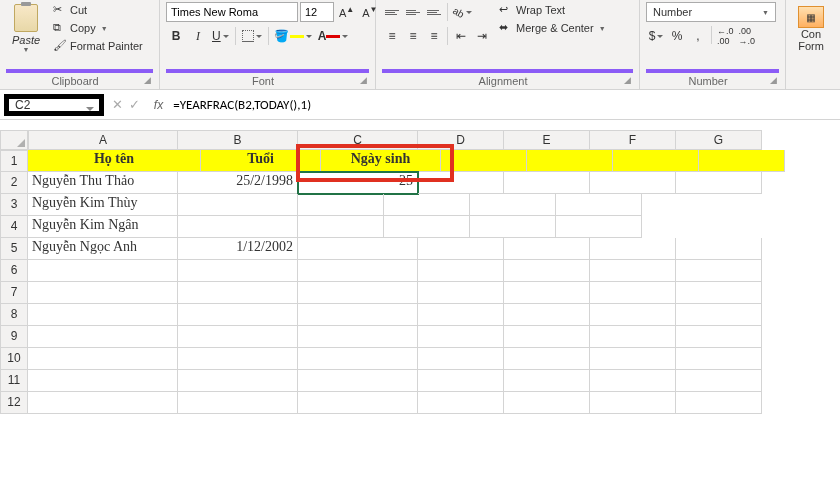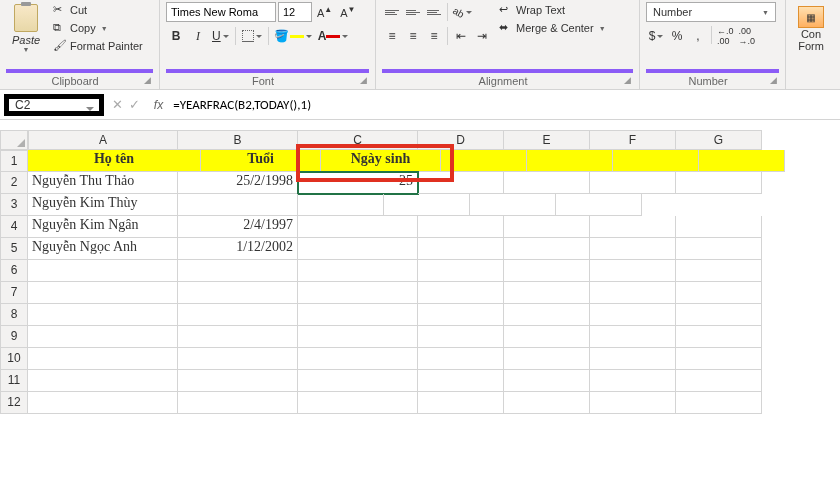--- a/index.html
+++ b/index.html
@@ -14,21 +14,21 @@
 .paste-btn { display: flex; flex-direction: column; align-items: center; width: 40px; padding: 2px; cursor: pointer; font-style: italic; }
 .paste-btn .ic { width: 24px; height: 28px; background: linear-gradient(#f8e8c8,#e8d8a8); border: 1px solid #c0a860; border-radius: 2px; position: relative; }
 .paste-btn .ic::before { content: ""; position: absolute; top: -3px; left: 6px; width: 10px; height: 4px; background: #999; border-radius: 1px; }
 .paste-btn .lbl { font-size: 11px; margin-top: 2px; }
 .paste-btn .ar { font-size: 7px; color: #666; }
 .clip-right { display: flex; flex-direction: column; gap: 2px; font-size: 11px; }
 .clip-right div { display: flex; align-items: center; gap: 3px; padding: 1px 3px; cursor: pointer; }
 .si { width: 14px; height: 14px; display: inline-block; }
 
 .font-top { display: flex; gap: 2px; align-items: center; margin-bottom: 4px; }
-.font-sel { border: 1px solid #ababab; background: #fff; font-size: 11px; padding: 1px 14px 1px 4px; width: 110px; height: 20px; appearance: none; position: relative; }
+.font-sel { border: 1px solid #ababab; background: #fff; font-size: 11px; padding: 1px 14px 1px 4px; width: 132px; height: 20px; appearance: none; position: relative; }
 .size-sel { border: 1px solid #ababab; background: #fff; font-size: 11px; padding: 1px 4px; width: 34px; height: 20px; }
 .aa { font-size: 11px; padding: 1px 3px; cursor: pointer; }
 .font-bot { display: flex; gap: 2px; align-items: center; }
 .rb { min-width: 20px; height: 20px; display: flex; align-items: center; justify-content: center; cursor: pointer; font-size: 12px; padding: 0 2px; }
 .rb.b { font-weight: bold; }
 .rb.i { font-style: italic; font-family: 'Times New Roman'; }
 .rb.u { text-decoration: underline; }
 .dd::after { content: ""; border-left: 3px solid transparent; border-right: 3px solid transparent; border-top: 3px solid #666; margin-left: 2px; }
 .sep { width: 1px; height: 18px; background: #d0d0d0; margin: 0 2px; }
 .color-bar { width: 14px; height: 3px; display: block; }
@@ -256,21 +256,20 @@
         <div class="cell" style="width:150px;">Nguyễn Kim Thùy</div>
         <div class="cell" style="width:120px;text-align:right;"></div>
         <div class="cell" style="width:86px;"></div>
         <div class="cell" style="width:86px;"></div>
         <div class="cell" style="width:86px;"></div>
         <div class="cell" style="width:86px;"></div>
       </div>
       <div class="row">
         <div class="rh ">4</div>
         <div class="cell" style="width:150px;">Nguyễn Kim Ngân</div>
-        <div class="cell" style="width:120px;text-align:right;">2/4/1997</div>
         <div class="cell" style="width:120px;text-align:right;"></div>
         <div class="cell" style="width:86px;"></div>
         <div class="cell" style="width:86px;"></div>
         <div class="cell" style="width:86px;"></div>
         <div class="cell" style="width:86px;"></div>
       </div>
       <div class="row">
         <div class="rh ">5</div>
         <div class="cell" style="width:150px;">Nguyễn Ngọc Anh</div>
         <div class="cell" style="width:120px;text-align:right;">1/12/2002</div>

